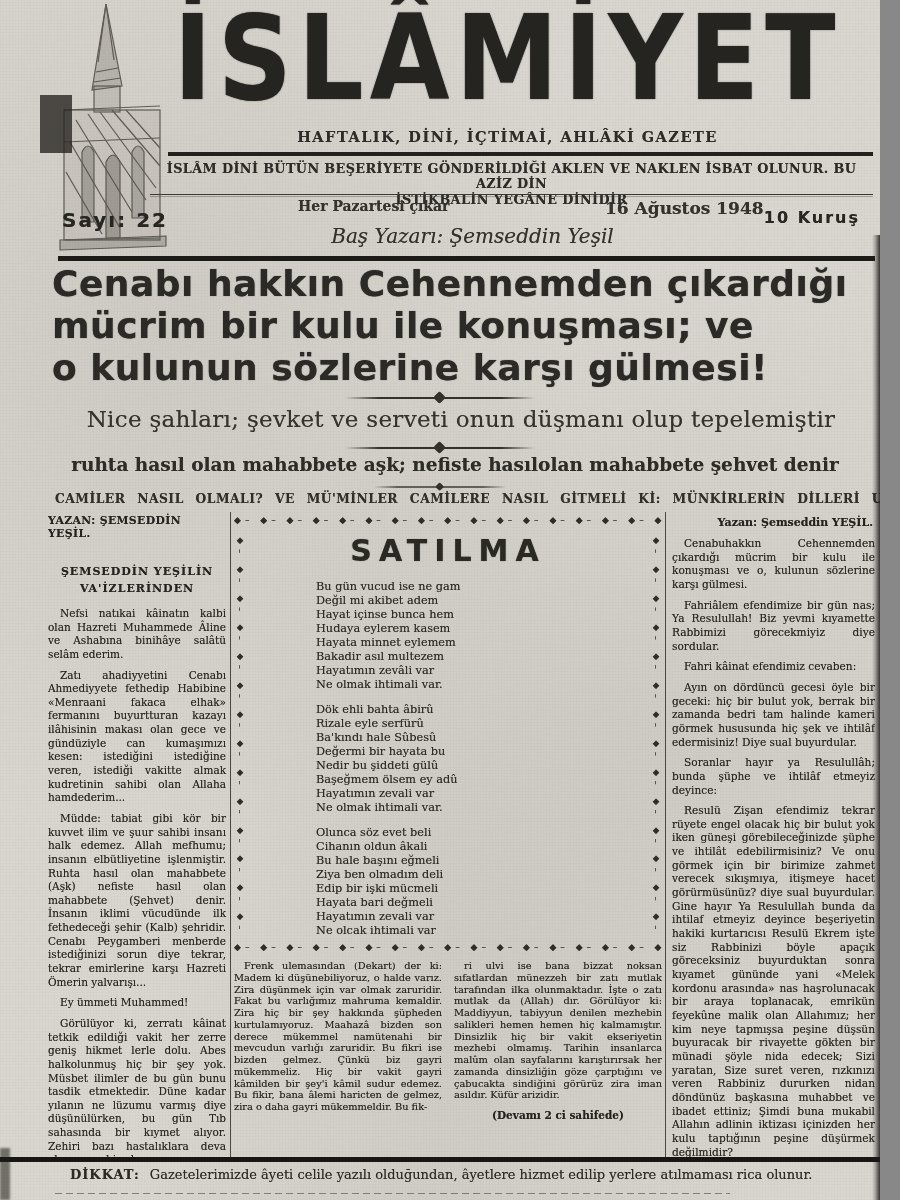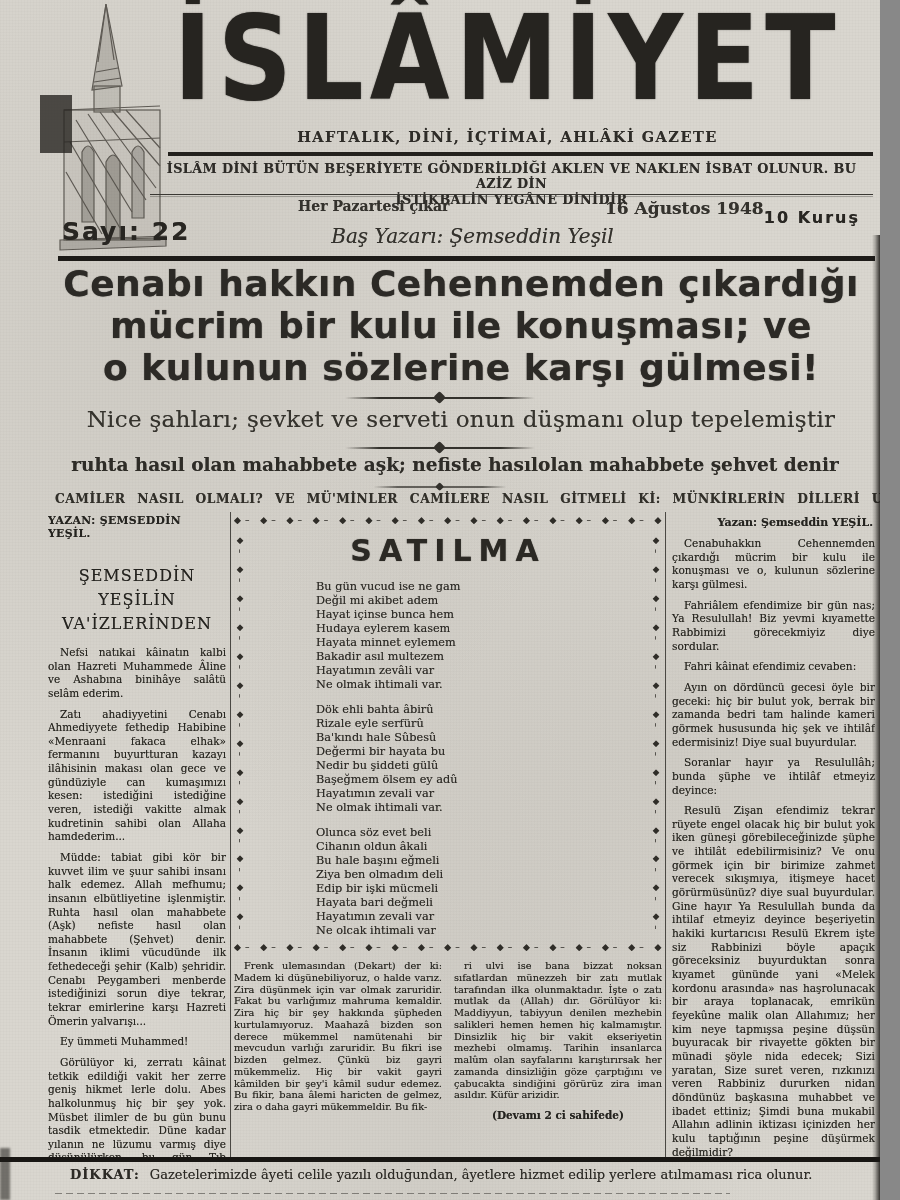--- a/index.html
+++ b/index.html
@@ -28,29 +28,29 @@
     position:absolute;left:150px;right:15px;top:128px;text-align:center;
     font-weight:bold;font-size:14.5px;letter-spacing:1.5px;color:#2e2c28;
   }
   .rule-a{position:absolute;left:168px;right:7px;top:152px;height:4px;background:#23211d;}
   .slogan{
     position:absolute;left:150px;right:7px;top:161px;text-align:center;
     font-weight:bold;font-size:12.8px;line-height:1.2;letter-spacing:.4px;color:#2d2b27;
   }
   .rule-b{position:absolute;left:150px;right:7px;top:194px;height:1px;background:#3a3833;box-shadow:0 2px 0 rgba(58,56,51,.35);}
   .info-row{position:absolute;left:60px;right:12px;top:198px;height:56px;}
-  .issue-no{position:absolute;left:2px;top:19px;font-family:"DejaVu Sans",sans-serif;font-weight:bold;font-size:25px;letter-spacing:2px;color:#282622;}
+  .issue-no{position:absolute;left:2px;top:10px;font-family:"DejaVu Sans",sans-serif;font-weight:bold;font-size:20px;letter-spacing:2px;color:#282622;}
   .frequency{position:absolute;left:238px;top:0;font-size:14px;font-weight:bold;color:#34322d;}
   .issue-date{position:absolute;left:545px;top:0;font-size:17px;font-weight:bold;color:#34322d;}
   .price{position:absolute;right:8px;top:10px;font-family:"DejaVu Sans",sans-serif;font-weight:bold;font-size:16px;letter-spacing:2px;color:#282622;}
   .editor-line{position:absolute;left:17px;right:0;top:26px;text-align:center;font-style:italic;font-size:20px;color:#33312c;}
   .rule-c{position:absolute;left:58px;right:5px;top:256px;height:5px;background:#1d1b18;}
   
   .headline{
-    position:absolute;left:52px;right:10px;top:263px;text-align:center;
+    position:absolute;left:52px;right:10px;top:263px;text-align:left;
     font-family:"DejaVu Sans",sans-serif;font-weight:bold;font-size:36px;line-height:1.17;
     color:#2c2a26;letter-spacing:.5px;text-shadow:0 0 1px rgba(44,42,38,.75);
   }
   .fleuron{position:relative;height:10px;margin:0 auto;width:190px;}
   .fleuron::before{content:"";position:absolute;left:0;right:0;top:4px;height:2px;
     background:linear-gradient(90deg, transparent, #33312c 18%, #33312c 82%, transparent);}
   .fleuron::after{content:"";position:absolute;left:50%;top:0;width:9px;height:9px;margin-left:-5px;
     background:#33312c;transform:rotate(45deg);border-radius:2px;}
   .f1{position:absolute;left:0;right:0;top:393px;}
   .subhead-1{position:absolute;left:52px;right:10px;top:406px;text-align:center;font-size:23px;color:#35332d;letter-spacing:.3px;}
@@ -62,21 +62,21 @@
     font-weight:bold;font-size:12.3px;letter-spacing:.5px;word-spacing:7px;color:#312f29;white-space:nowrap;
   }
   
   .columns{position:absolute;left:48px;right:5px;top:512px;height:645px;display:grid;grid-template-columns:182px 436px 1fr;}
   .col{overflow:hidden;}
   .col-left{padding-right:4px;}
   .col-center{border-left:1px solid #4a4843;border-right:1px solid #4a4843;padding:0 3px;}
   .col-right{padding-left:6px;}
   .byline-left{font-weight:bold;font-size:10.8px;letter-spacing:.4px;margin:2px 0 6px;}
   .byline-right{font-weight:bold;font-size:11px;text-align:right;margin:4px 2px 8px 0;}
-  .sermon-head{text-align:center;font-weight:normal;font-size:16px;letter-spacing:1px;line-height:1.5;margin:24px 0 10px;}
+  .sermon-head{text-align:center;font-weight:bold;font-size:11px;letter-spacing:1px;line-height:1.5;margin:24px 0 10px;}
   .bodytext p{margin:0 0 7px;text-indent:12px;text-align:justify;font-size:10.5px;line-height:1.3;color:#26251f;}
   .col-right .bodytext p{font-size:10.6px;line-height:1.29;}
   .cont-note{font-weight:bold;font-size:11.5px;text-align:center;margin-top:6px;}
   
   .poem-box{position:relative;height:440px;margin-top:2px;}
   .chain-h{height:13px;line-height:13px;overflow:hidden;white-space:nowrap;text-align:center;
     font-family:"DejaVu Sans",sans-serif;font-size:9px;letter-spacing:4px;color:#2f2d28;}
   .chain-v{position:absolute;top:13px;bottom:13px;width:12px;overflow:hidden;
     writing-mode:vertical-rl;text-align:center;font-family:"DejaVu Sans",sans-serif;
     font-size:8.5px;letter-spacing:4px;color:#2f2d28;line-height:12px;}

